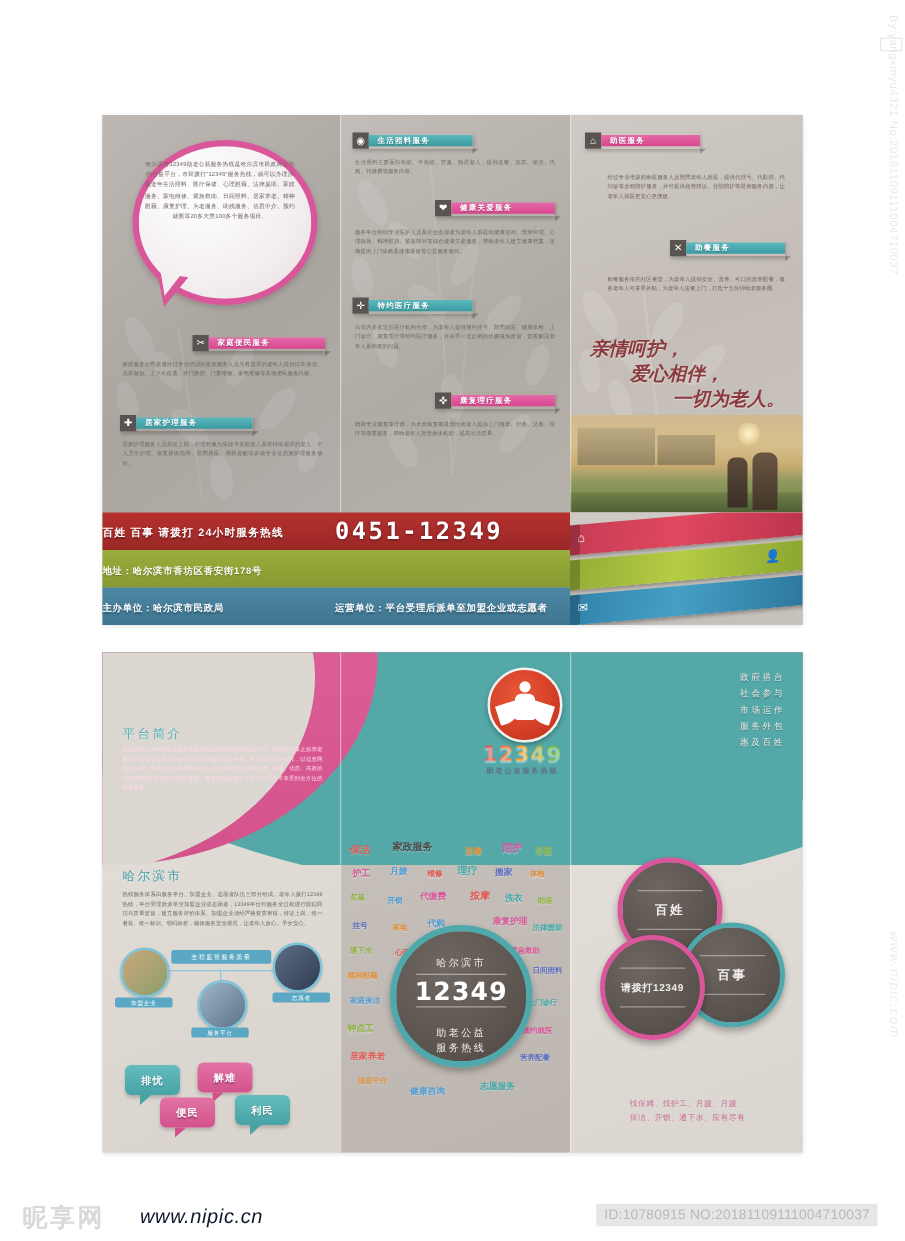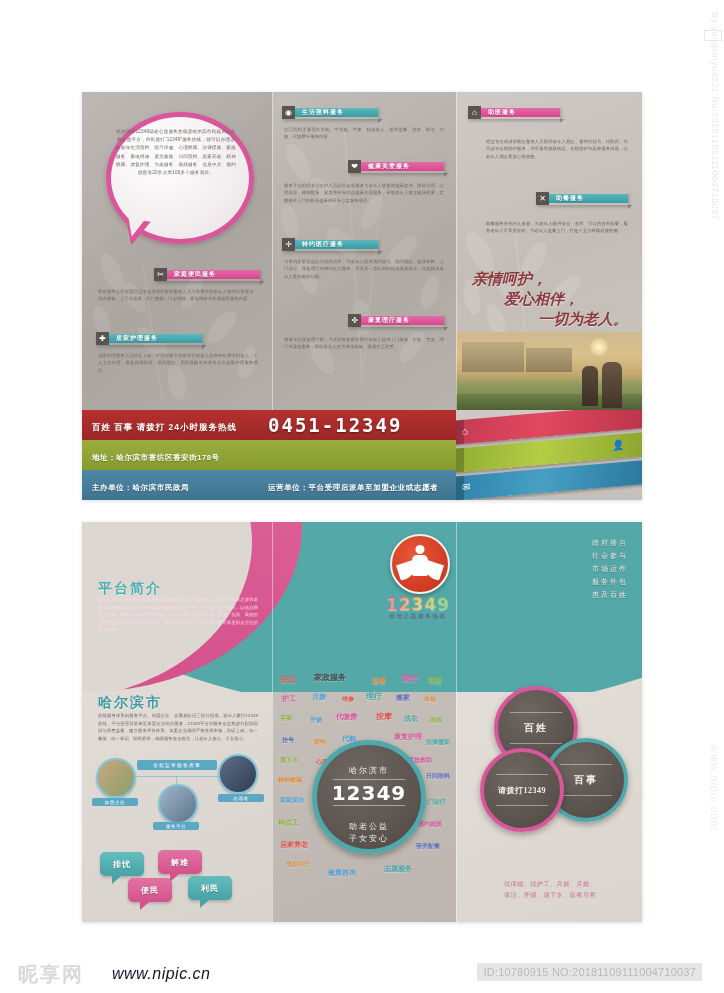--- a/index.html
+++ b/index.html
@@ -120,21 +120,21 @@
     background:linear-gradient(180deg,#6f8048,#4e6035);}
 
   
   .bandwrap{position:absolute;left:0;top:318px;width:374px;height:90px;}
   .band{position:absolute;left:0;width:374px;display:flex;align-items:center;}
   .band .zh{font-size:8.5px;font-weight:bold;color:#fff;letter-spacing:1px;
             text-shadow:0 1px 1px rgba(0,0,0,.35);}
   #band-red{top:0;height:30px;background:linear-gradient(180deg,#b5302f 0%,#9a2826 100%);}
   #band-green{top:30px;height:30px;background:linear-gradient(180deg,#9aad3c 0%,#879a30 100%);}
   #band-blue{top:60px;height:30px;background:linear-gradient(180deg,#4d87a4 0%,#3f7490 100%);}
-  .band .left{width:178px;padding-left:10px;box-sizing:border-box;}
+  .band .left{width:178px;box-sizing:border-box;}
   .band .right{flex:1;padding-left:8px;}
   .hotline{font-size:19px;font-weight:bold;color:#fff;letter-spacing:2px;
            font-family:"DejaVu Sans Mono","Liberation Mono",monospace;
            text-shadow:0 1px 2px rgba(0,0,0,.4);}
   .band .small{font-size:7.5px;font-weight:bold;color:#fff;letter-spacing:.6px;
                text-shadow:0 1px 1px rgba(0,0,0,.3);}
 
   
   .ribbons{position:absolute;left:374px;top:318px;width:186px;height:90px;overflow:hidden;
            background:linear-gradient(180deg,#cfcac5,#c6c0ba);}
@@ -184,21 +184,21 @@
     border-radius:0 0 2px 22px;background:#fff;transform:rotate(18deg);}
   .logo-num{position:absolute;left:96px;top:72px;width:100px;text-align:center;
     font-size:17px;font-weight:bold;letter-spacing:1px;
     font-family:"DejaVu Sans","Liberation Sans",sans-serif;
     background:linear-gradient(90deg,#46b4c0 0%,#e6534f 25%,#f0a93c 50%,#6cba4a 75%,#3f9bd6 100%);
     -webkit-background-clip:text;background-clip:text;color:transparent;
     text-shadow:0 1px 1px rgba(255,255,255,.4);}
   .logo-sub{position:absolute;left:96px;top:91px;width:100px;text-align:center;
     font-size:5.6px;letter-spacing:1.6px;color:#5d6f86;font-weight:bold;}
 
-  .sec-h{position:absolute;font-size:14px;font-weight:bold;color:#3f9ba3;letter-spacing:2px;
+  .sec-h{position:absolute;font-size:10px;font-weight:normal;color:#3f9ba3;letter-spacing:2px;
     text-shadow:0 1px 1px rgba(255,255,255,.6);text-align:center;}
   .sec-h.onpink{color:#4fb0b4;}
   .b-txt{position:absolute;font-size:4.3px;line-height:7.6px;text-align:justify;
     letter-spacing:.1px;color:#6e6762;}
   .b-txt.onpink{color:#ffd9e8;}
 
   
   .diag{position:absolute;left:14px;top:232px;width:162px;height:66px;}
   .diag .node{position:absolute;width:36px;height:36px;border-radius:50%;
     border:2px solid #7fc4d8;overflow:hidden;box-shadow:0 1px 2px rgba(0,0,0,.2);}
@@ -244,21 +244,21 @@
   .disc .rule{position:absolute;left:16px;right:16px;height:1px;background:rgba(255,255,255,.45);}
 
   
   .circ{position:absolute;width:76px;height:76px;border-radius:50%;
     background:radial-gradient(circle at 38% 30%,#6e6661 0%,#59514c 70%,#4a4340 100%);
     box-shadow:0 3px 6px rgba(0,0,0,.3);display:flex;align-items:center;justify-content:center;}
   .circ.pk{border:4px solid #d9569a;}
   .circ.tl{border:4px solid #4fa9ac;}
   .circ .ctxt{font-size:10px;font-weight:bold;color:#f3efec;letter-spacing:2px;}
   .circ .ctxt.num{font-size:8px;letter-spacing:.5px;
-    font-family:Liberation Serif, serif;}
+    font-family:Liberation Sans, sans-serif;}
   .circ .r{position:absolute;left:12px;right:12px;height:1px;background:rgba(255,255,255,.4);}
   .bottom-note{position:absolute;left:14px;bottom:22px;width:160px;font-size:6.2px;
     line-height:11px;color:#c96f96;letter-spacing:.4px;text-align:center;}
 </style>
 </head>
 <body>
 
 <div class="stage">
 
   <div class="vert-code">By:yangxinyu4321  No:20181109111004710037</div>
@@ -529,21 +529,21 @@
           <span class="cw" style="left: 52px; top: 200px; color: rgb(79, 158, 214); font-size: 7px;">健康咨询</span>
           <span class="cw" style="left: 108px; top: 196px; color: rgb(63, 169, 169); font-size: 7px;">志愿服务</span>
         </div>
       <div class="disc">
         <div class="rule" style="top:34px;"></div>
         <div class="rule" style="top:60px;"></div>
         <div class="l1">哈尔滨市</div>
         <div class="l2">12349</div>
         <div class="l3">
           <span>助老公益</span><br>
-          <span>子女安心</span>
+          <span>服务热线</span>
         </div>
       </div>
     </div>
 
     <div style="position:absolute;left:374px;top:0;width:186px;height:400px;">
       <div class="circ pk" style="left:38px;top:164px;">
         <div class="r" style="top:22px;"></div>
         <div class="r" style="bottom:22px;"></div>
         <span class="ctxt">百姓</span>
       </div>

